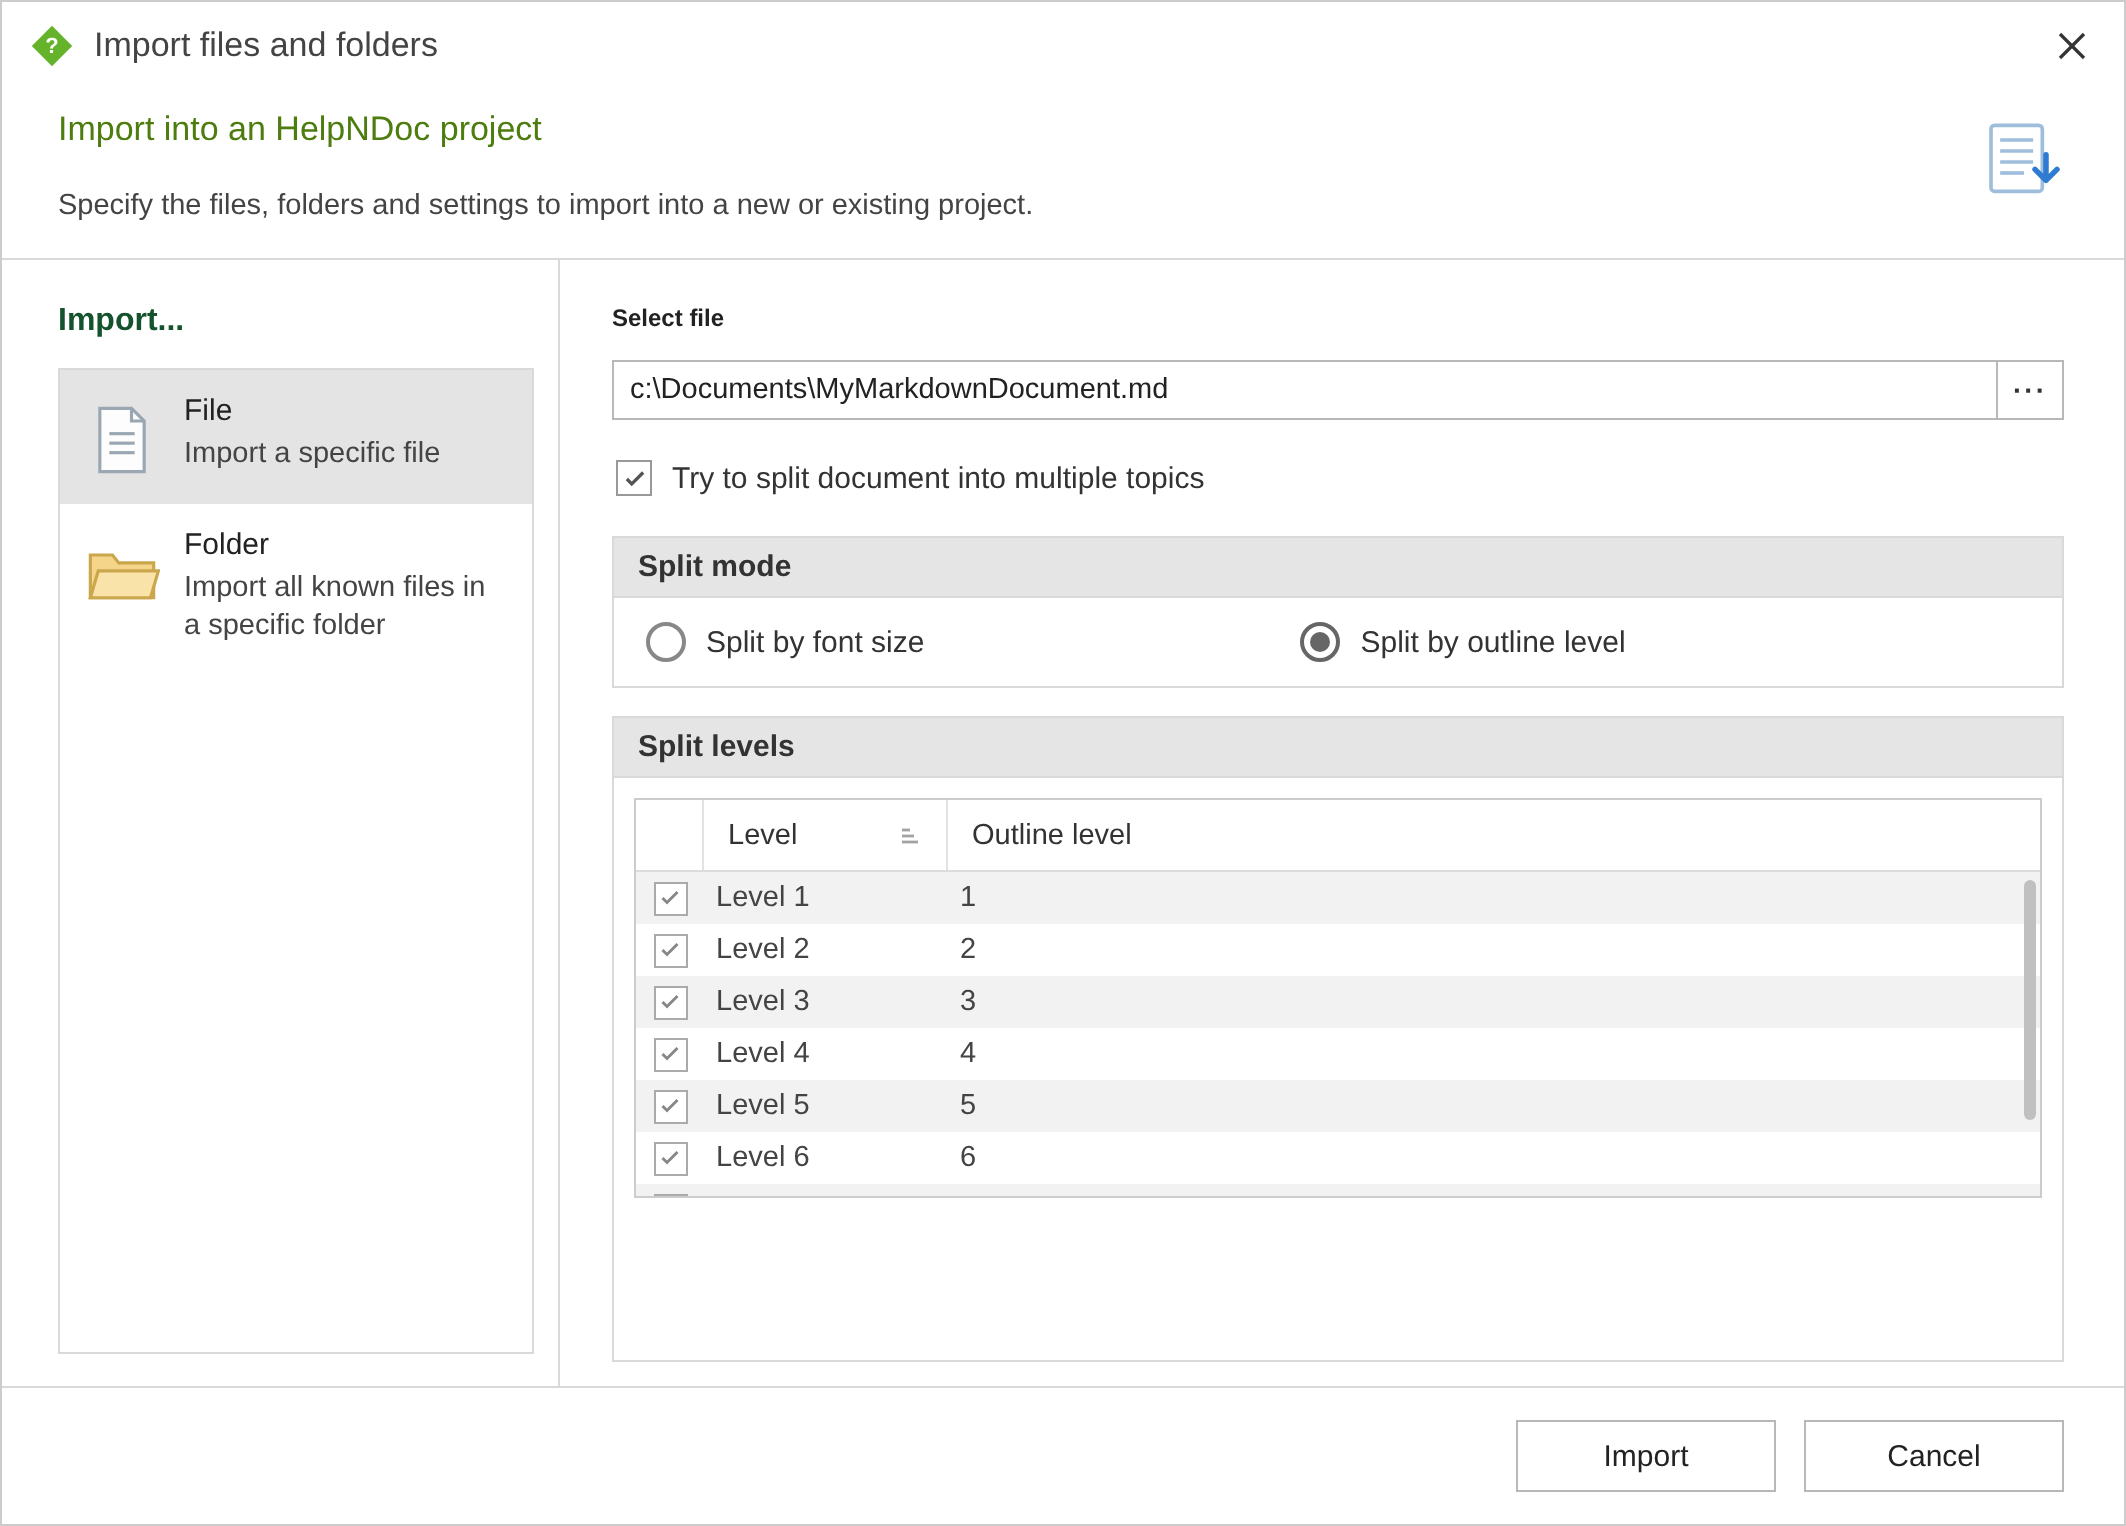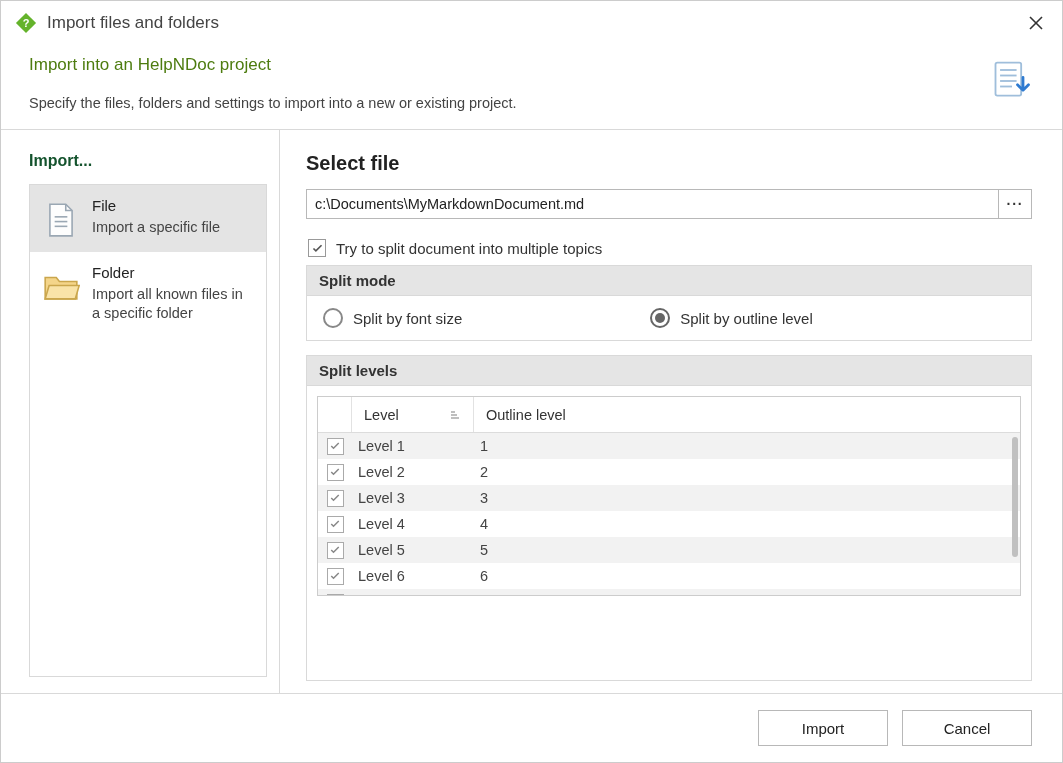--- a/index.html
+++ b/index.html
@@ -70,42 +70,42 @@
   .sidebar-item .label .title { display:block; margin-bottom:2px;}
   .sidebar-item .label .desc { font-size:14.5px; color:#444; }
   .divider { width:1px; background:#d9d9d9; }
   .main {
     flex:1;
     padding: 22px 30px 12px 26px;
     display:flex;
     flex-direction:column;
     min-height:0;
   }
-  .main h3 { margin:0 0 14px 0; font-size:20px; font-weight:600; color:#222; }
+  .main h3 { margin:0 0 14px 0; font-size:12px; font-weight:600; color:#222; }
   .file-row { display:flex; margin-bottom:20px;}
   .file-input {
     flex:1;
     border:1px solid #b8b8b8;
     height:30px;
     padding:0 8px;
     font-size:14.5px;
     color:#222;
     outline:none;
     border-right:none;
   }
   .browse-btn {
     width:34px; height:30px;
     border:1px solid #b8b8b8;
     background:#fff;
     display:flex; align-items:center; justify-content:center;
     cursor:pointer;
     font-weight:bold;
     letter-spacing:1px;
   }
-  .check-row { display:flex; align-items:center; gap:10px; margin-bottom:8px; margin-left:2px;}
+  .check-row { display:flex; align-items:center; gap:10px; margin-bottom:20px; margin-left:2px;}
   .checkbox {
     width:18px; height:18px; border:1px solid #999; background:#fff;
     display:flex; align-items:center; justify-content:center; cursor:pointer;
   }
   .checkbox svg { width:13px; height:13px; }
   .check-label { font-size:15px; color:#333; }
   .group {
     border:1px solid #d9d9d9;
     margin-bottom:14px;
   }

